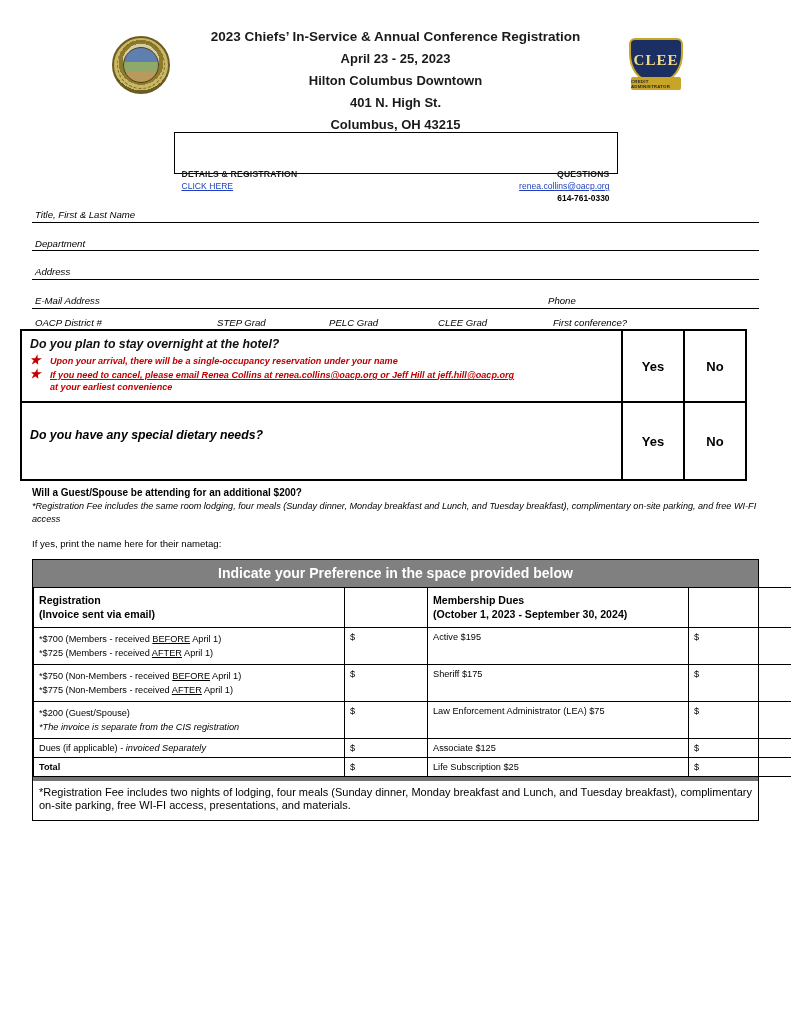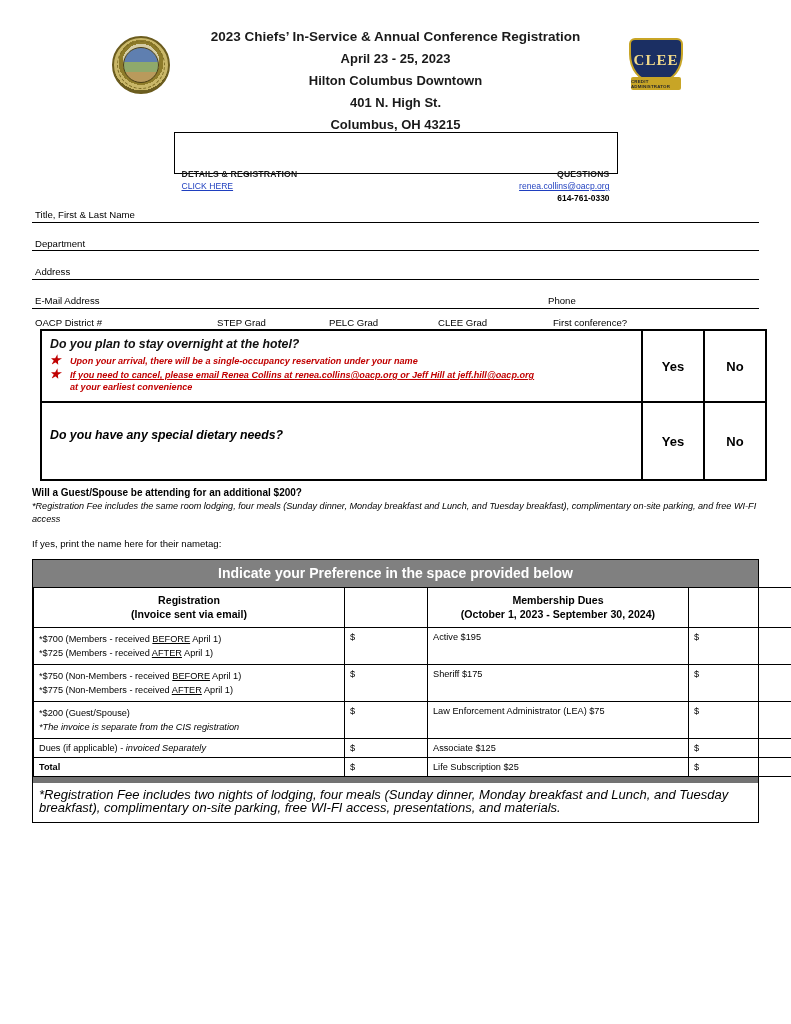--- a/index.html
+++ b/index.html
@@ -159,20 +159,21 @@
     padding: 5px 0 6px 0;
     margin: 14px 32px 0 32px;
     letter-spacing: 0.2px;
   }
   .section-bar.tight { margin-top: 12px; }
 
   
   .fields {
     margin: 0 32px;
     padding-top: 20px;
+    font-style: italic;
   }
   .field-row {
     position: relative;
     height: 28px;
     border-bottom: 1px solid #000;
     font-size: 9.6px;
   }
   .field-row span.label {
     position: absolute;
     bottom: 2px;
@@ -217,21 +218,21 @@
     bottom: 1px;
   }
   .district-row .c1 { left: 3px; }
   .district-row .c2 { left: 185px; }
   .district-row .c3 { left: 297px; }
   .district-row .c4 { left: 406px; }
   .district-row .c5 { left: 521px; }
 
   
   .qtable {
-    margin: 0 40px;
+    margin: 0 20px;
     border-collapse: collapse;
     width: calc(100% - 64px);
     table-layout: fixed;
   }
   .qtable td {
     border: 2px solid #000;
     vertical-align: middle;
   }
   .q-main {
     padding: 6px 8px 8px 8px;
@@ -322,38 +323,36 @@
     border: 1px solid #000;
     font-size: 9.2px;
     padding: 4px 5px;
     vertical-align: top;
   }
   table.pref td.head {
     font-weight: bold;
     font-size: 10.6px;
     line-height: 14px;
     padding: 5px 5px 6px 5px;
-    text-align: center;
   }
   .col-a { width: 300px; }
   .col-b { width: 72px; }
   .col-c { width: 250px; }
   .col-d { width: 100px; }
   .u { text-decoration: underline; }
   .ital { font-style: italic; }
   .row-lines { line-height: 14px; }
   td.total {
     text-align: left;
     font-weight: bold;
     font-size: 10.4px;
   }
   .footnote {
-    border-top: 6px solid #737373;
-    font-size: 13px;
-    font-style: italic;
+    border-top: 4px solid #737373;
+    font-size: 11px;
     padding: 5px 6px 8px 6px;
     line-height: 13px;
   }
 </style>
 </head>
 <body>
 
 <div class="page">
 
   <div class="header">

